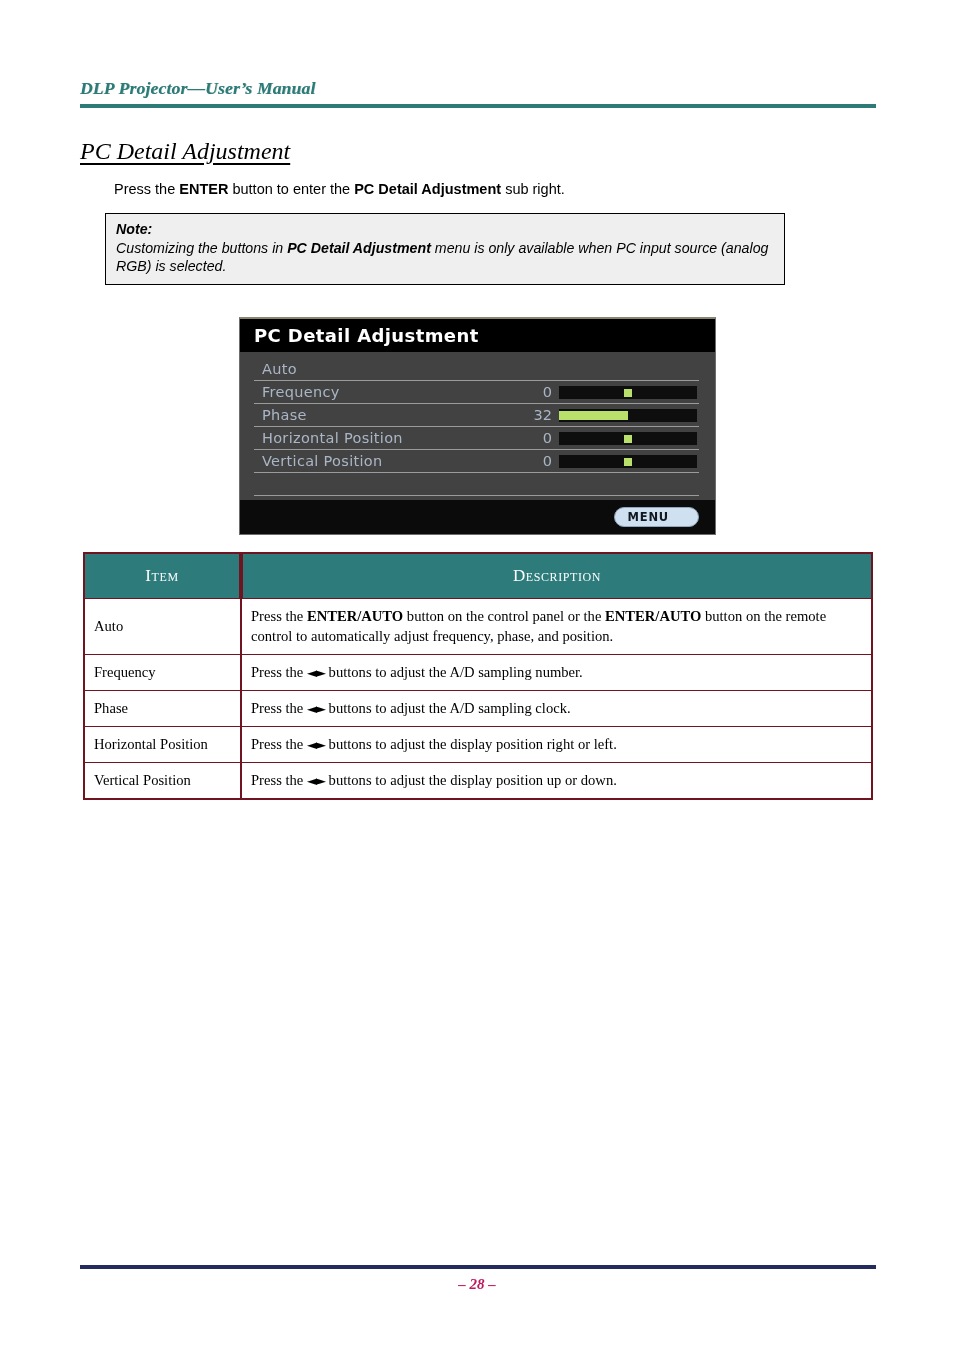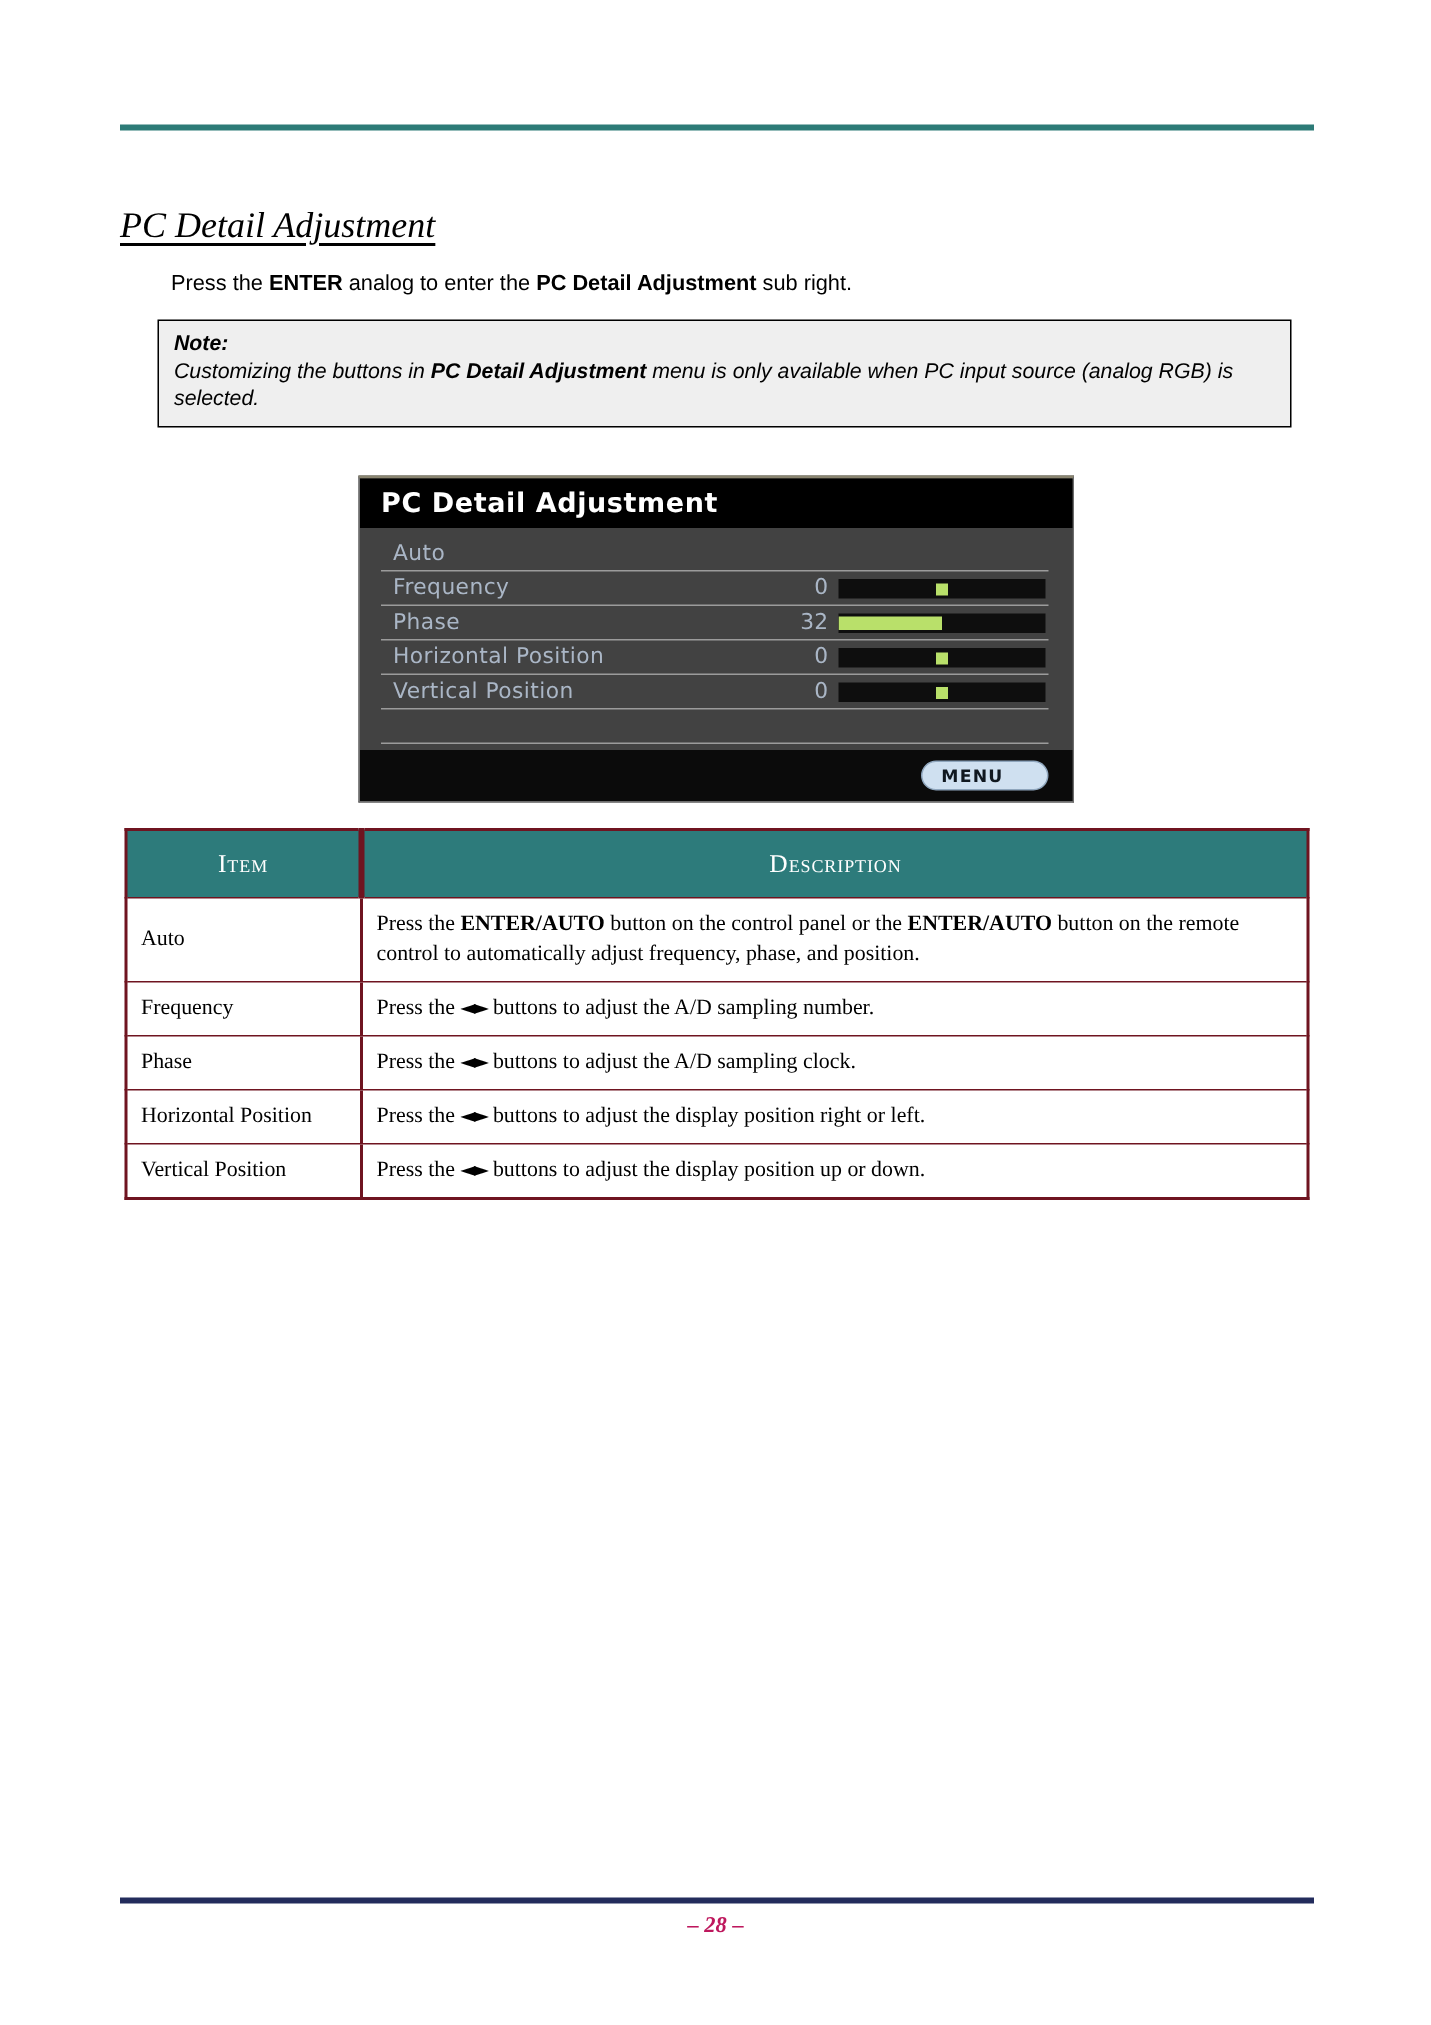--- a/index.html
+++ b/index.html
@@ -61,21 +61,21 @@
     font-size: 14.5px;
     color: #000000;
   }
   .intro-line b { font-weight: bold; }
 
   
   .note-box {
     position: absolute;
     left: 105px;
     top: 213px;
-    width: 756px;
+    width: 680px;
     border: 1.6px solid #000000;
     background: #efefef;
     padding: 6px 10px 8px 10px;
     box-sizing: border-box;
     font-family: "Liberation Sans", sans-serif;
     font-style: italic;
     font-size: 14.2px;
     color: #000000;
     line-height: 1.32;
   }
@@ -262,26 +262,27 @@
     font-style: italic;
     font-weight: bold;
     font-size: 15px;
     color: #be185d;
   }
 </style>
 </head>
 <body>
 
 <div class="page-header">
+  <div class="hdr-text">DLP Projector—User’s Manual</div>
   <div class="hdr-rule"></div>
 </div>
 
 <div class="section-heading">PC Detail Adjustment</div>
 
-<div class="intro-line"><span>Press the </span><b>ENTER</b><span> analog to enter the </span><b>PC Detail Adjustment</b><span> sub right.</span></div>
+<div class="intro-line"><span>Press the </span><b>ENTER</b><span> button to enter the </span><b>PC Detail Adjustment</b><span> sub right.</span></div>
 
 <div class="note-box">
   <div class="note-title">Note:</div>
   <div class="note-body"><span>Customizing the buttons in </span><b>PC Detail Adjustment</b><span> menu is only available when PC input source (analog RGB) is selected.</span></div>
 </div>
 
 <div class="osd">
   <div class="osd-titlebar">
     <span class="osd-title">PC Detail Adjustment</span>
   </div>

